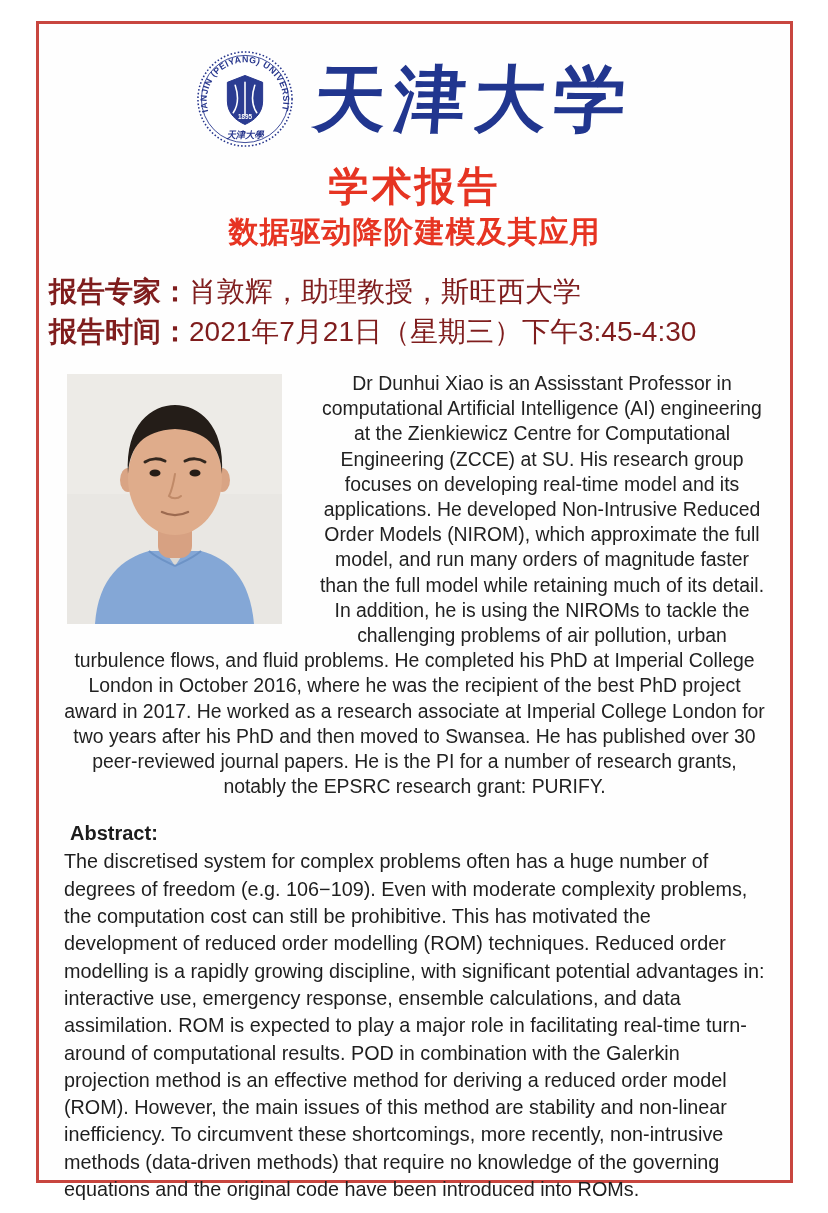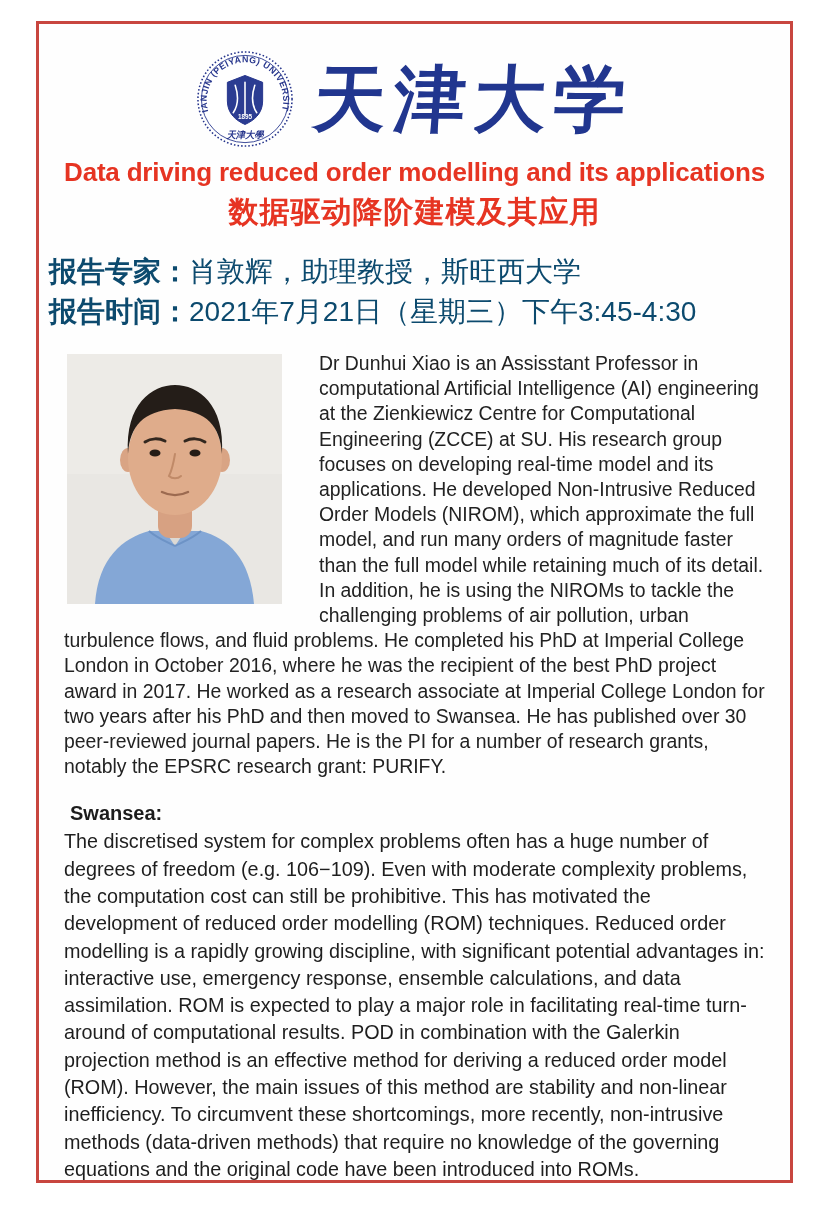--- a/index.html
+++ b/index.html
@@ -64,21 +64,21 @@
     font-weight: 700;
     letter-spacing: 1px;
     line-height: 1.1;
   }
   
   .info {
     margin-top: 24px;
     margin-left: -15px;
     font-size: 28px;
     line-height: 40px;
-    color: #0c4a6e;
+    color: #7f1d1d;
   }
   .info-row .label { font-weight: 700; }
   .info-row .colon { font-weight: 700; }
   .info-row .value { font-weight: 400; }
   
   .bio {
     margin-top: 19px;
     font-size: 19.4px;
     line-height: 25.2px;
     color: #222;
@@ -88,21 +88,21 @@
     width: 215px; height: 250px;
     margin: 3px 37px 2px 3px;
     display: block;
   }
   .bio-name {
     font-weight: 700;
     padding-top: 4px;
     margin-bottom: 3px;
     font-size: 19.6px;
   }
-  .bio-body { text-align: left; }
+  .bio-body { text-align: center; }
   
   .abstract { clear: both; margin-top: 21px; }
   .abstract-heading {
     font-weight: 700;
     font-size: 20px;
     padding-left: 6px;
     line-height: 26px;
   }
   .abstract-body {
     margin-top: 2px;
@@ -125,21 +125,21 @@
         <textPath href="#sealArc" startOffset="50%" text-anchor="middle">TIANJIN (PEIYANG) UNIVERSITY</textPath>
       </text>
       <path d="M50 26 L68 33 L68 52 C68 65 59 72 50 76 C41 72 32 65 32 52 L32 33 Z" fill="#2b3c92" stroke="#26358c" stroke-width="1"></path>
       <path d="M40 36 C44 48 42 58 38 64 M50 33 C50 45 50 56 50 66 M60 36 C56 48 58 58 62 64" fill="none" stroke="#ffffff" stroke-width="1.6" stroke-linecap="round"></path>
       <text x="50" y="70" text-anchor="middle" font-size="6.5" font-weight="700" fill="#ffffff">1895</text>
       <text x="50" y="90" text-anchor="middle" font-size="9.5" font-weight="700" fill="#26358c" font-style="italic">天津大學</text>
     </svg>
     <div class="uni-name">天津大学</div>
   </header>
 
-  <h2 class="talk-title-en">Data driving reduced order modelling and its applications</h2>
+  <h1 class="report-title">学术报告</h1>
   <h2 class="talk-title-cn">数据驱动降阶建模及其应用</h2>
 
   <section class="info">
     <div class="info-row">
       <span class="label">报告专家</span><span class="colon">：</span><span class="value">肖敦辉，助理教授，斯旺西大学</span>
     </div>
     <div class="info-row">
       <span class="label">报告时间</span><span class="colon">：</span><span class="value">2021年7月21日（星期三）下午3:45-4:30</span>
     </div>
   </section>
@@ -160,17 +160,17 @@
       <path d="M118 87 C124 84 132 84 138 88" fill="none" stroke="#32271f" stroke-width="3" stroke-linecap="round"></path>
       <ellipse cx="88" cy="99" rx="5.5" ry="3.6" fill="#241c16"></ellipse>
       <ellipse cx="128" cy="99" rx="5.5" ry="3.6" fill="#241c16"></ellipse>
       <path d="M108 100 C106 112 104 118 102 122 C105 125 111 125 114 122" fill="none" stroke="#c08a68" stroke-width="2" stroke-linecap="round"></path>
       <path d="M95 138 C103 142 113 142 121 138" fill="none" stroke="#9c6a50" stroke-width="2.5" stroke-linecap="round"></path>
     </svg>
     <div class="bio-body">Dr Dunhui Xiao is an Assisstant Professor  in computational Artificial Intelligence (AI) engineering at the Zienkiewicz Centre for Computational Engineering (ZCCE) at SU. His research group focuses on developing real-time model and its applications. He developed Non-Intrusive Reduced Order Models (NIROM), which approximate the full model, and run many orders of magnitude faster than the full model while retaining much of its detail. In addition, he is using the NIROMs to tackle the challenging problems of air pollution, urban turbulence flows, and fluid problems.  He completed his PhD at Imperial College London in October 2016, where he was the recipient of the best PhD project award in 2017. He worked as a research associate at Imperial College London for two years after his PhD and then moved to Swansea. He has published over 30 peer-reviewed journal papers. He is the PI for a number of research grants, notably the EPSRC research grant: PURIFY.</div>
   </section>
 
   <section class="abstract">
-    <div class="abstract-heading">Swansea:</div>
+    <div class="abstract-heading">Abstract:</div>
     <div class="abstract-body">The discretised system for complex problems often has a huge number of degrees of freedom (e.g. 106−109). Even with moderate complexity problems, the computation cost can still be prohibitive. This has motivated the development of reduced order modelling (ROM) techniques. Reduced order modelling is a rapidly growing discipline, with significant potential advantages in: interactive use, emergency response, ensemble calculations, and data assimilation. ROM is expected to play a major role in facilitating real-time turn-around of computational results. POD in combination with the Galerkin projection method is an effective method for deriving a reduced order model (ROM). However, the main issues of this method are stability and non-linear inefficiency. To circumvent these shortcomings, more recently, non-intrusive methods (data-driven methods) that require no knowledge of the governing equations and the original code have been introduced into ROMs.</div>
   </section>
 
 </div>
 
 </body></html>

